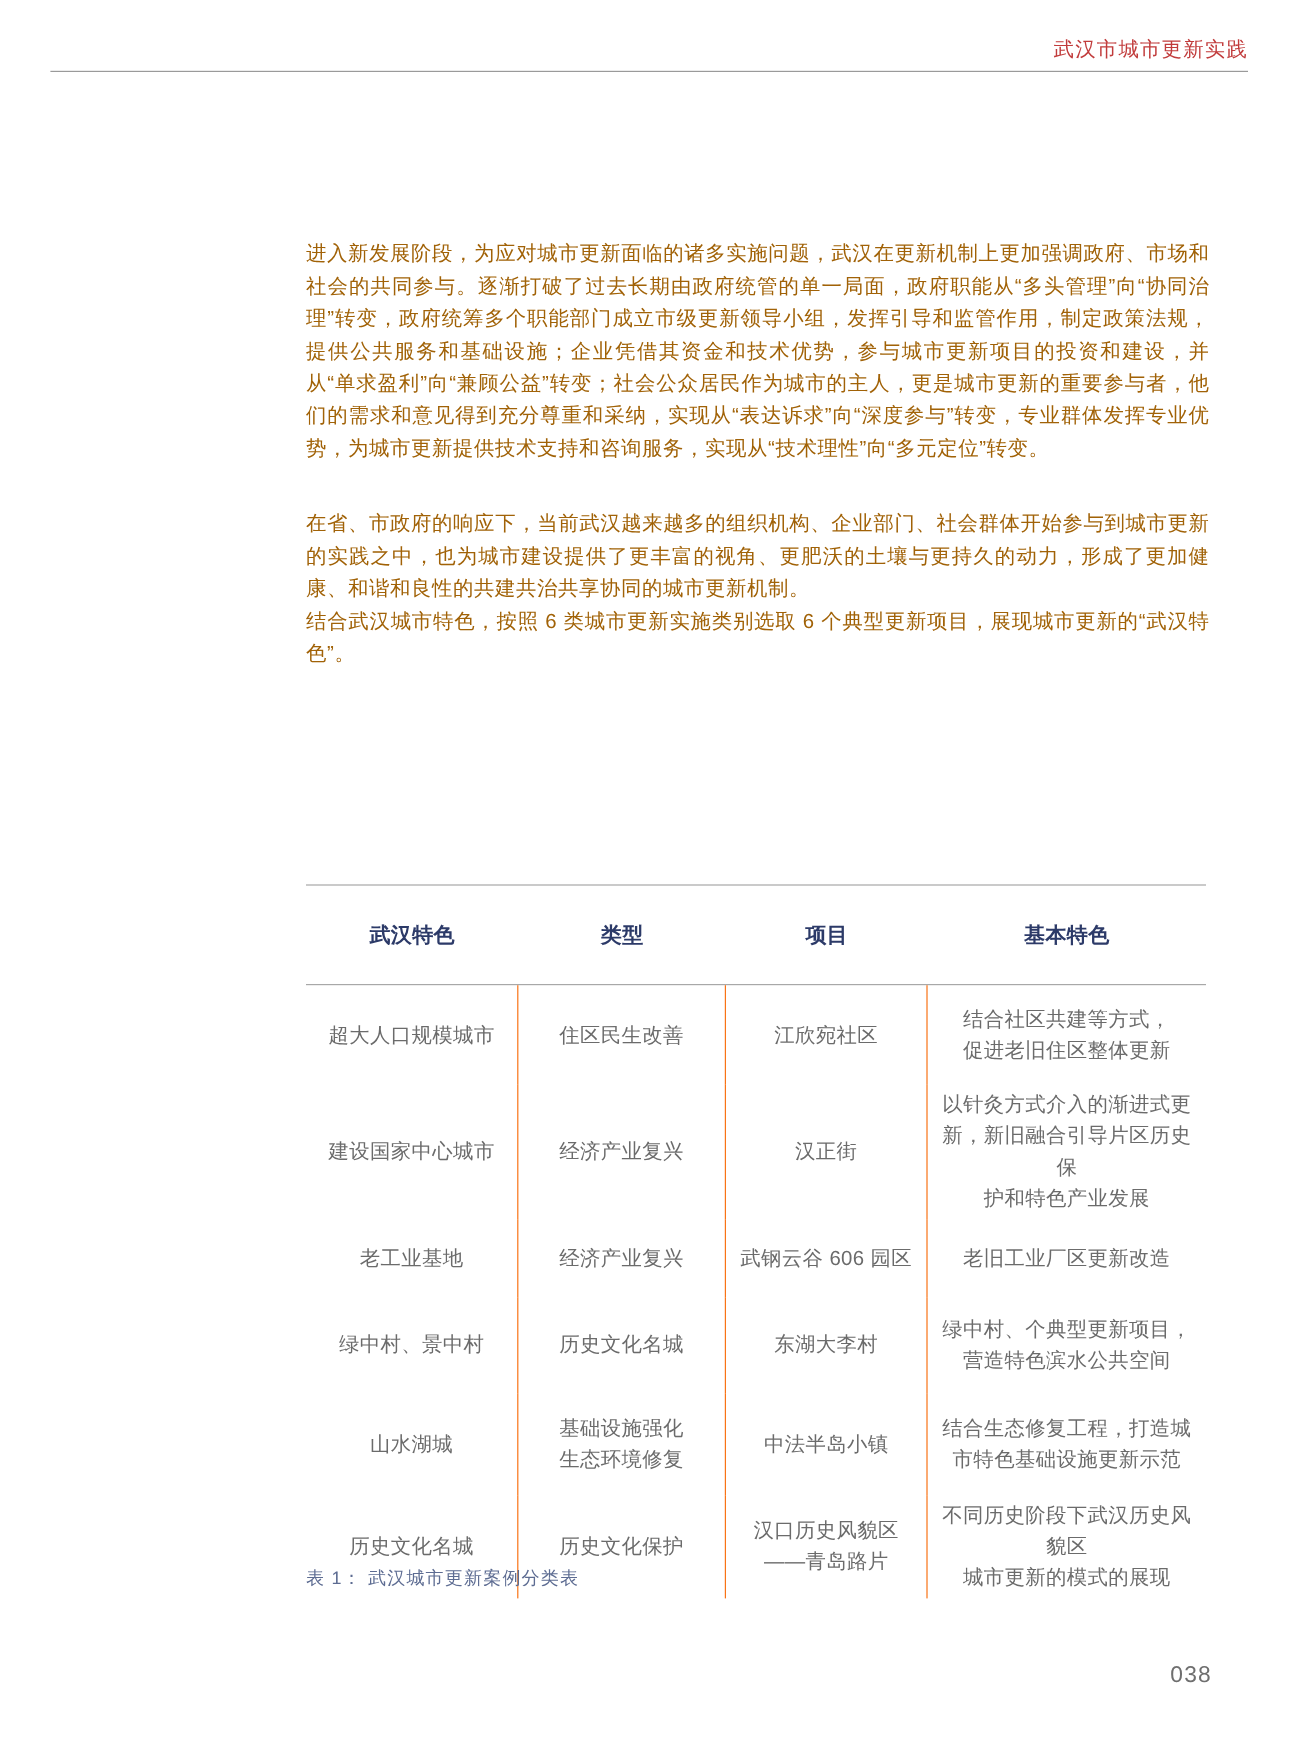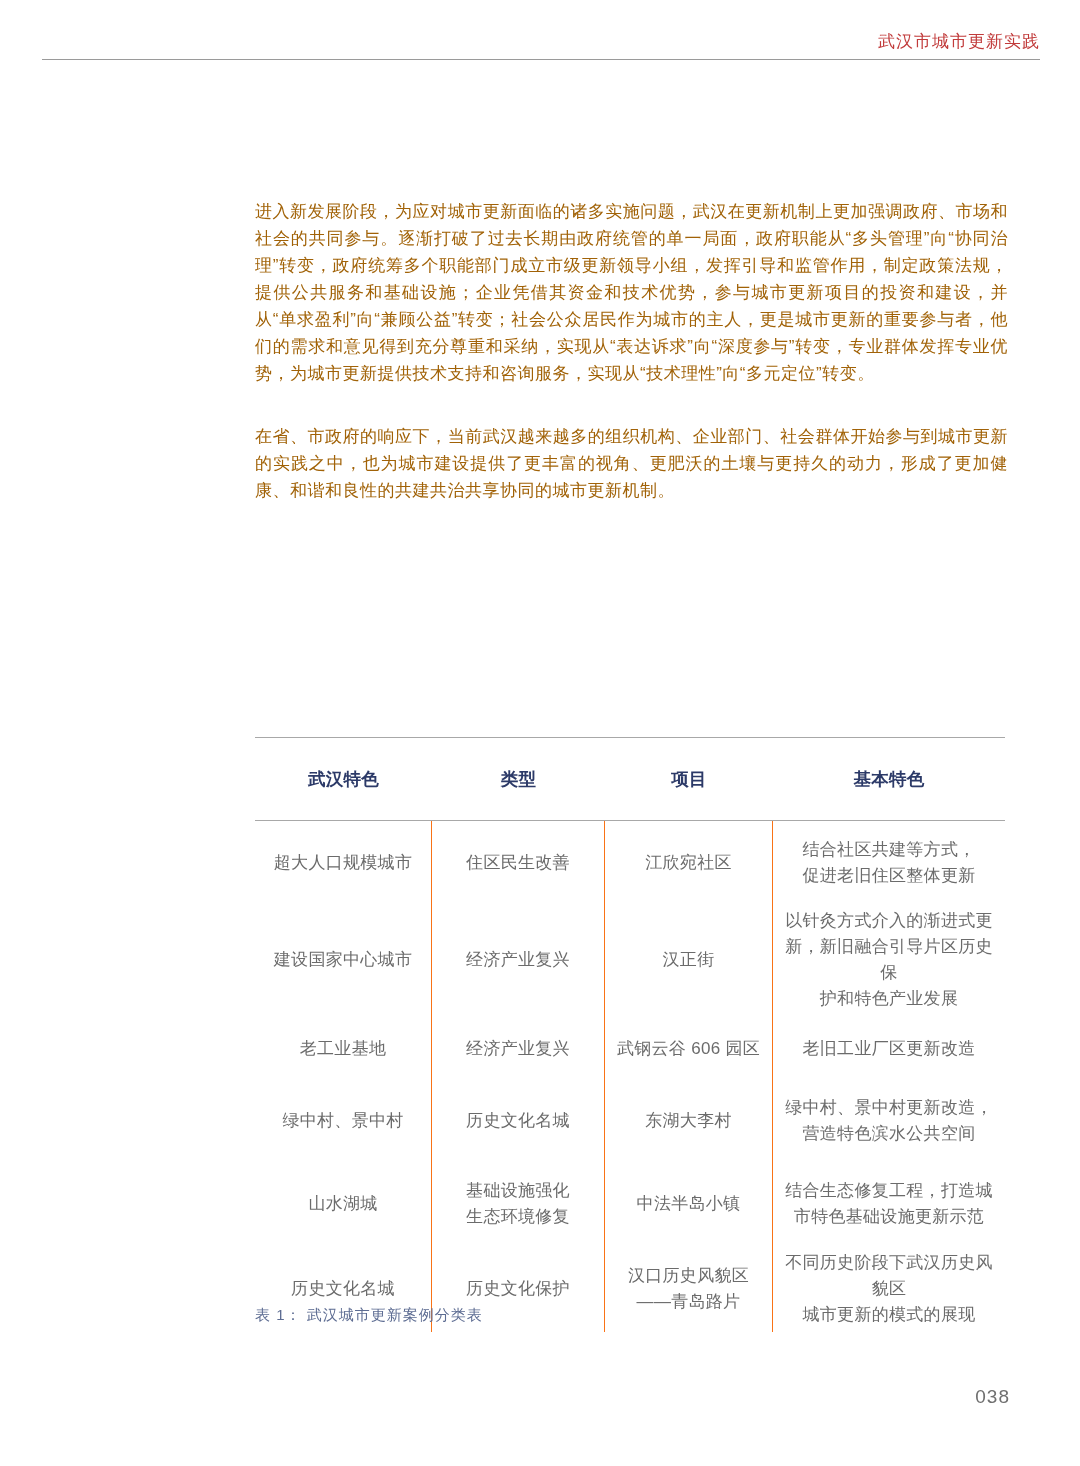--- a/index.html
+++ b/index.html
@@ -67,20 +67,21 @@
 </style>
 </head>
 <body>
 
 <div class="page-header-title">武汉市城市更新实践</div>
 <div class="page-header-rule"></div>
 
 <div class="content">
   <p class="p1">进入新发展阶段，为应对城市更新面临的诸多实施问题，武汉在更新机制上更加强调政府、市场和社会的共同参与。逐渐打破了过去长期由政府统管的单一局面，政府职能从“多头管理”向“协同治理”转变，政府统筹多个职能部门成立市级更新领导小组，发挥引导和监管作用，制定政策法规，提供公共服务和基础设施；企业凭借其资金和技术优势，参与城市更新项目的投资和建设，并从“单求盈利”向“兼顾公益”转变；社会公众居民作为城市的主人，更是城市更新的重要参与者，他们的需求和意见得到充分尊重和采纳，实现从“表达诉求”向“深度参与”转变，专业群体发挥专业优势，为城市更新提供技术支持和咨询服务，实现从“技术理性”向“多元定位”转变。</p>
   <p class="p2">在省、市政府的响应下，当前武汉越来越多的组织机构、企业部门、社会群体开始参与到城市更新的实践之中，也为城市建设提供了更丰富的视角、更肥沃的土壤与更持久的动力，形成了更加健康、和谐和良性的共建共治共享协同的城市更新机制。</p>
+  <p class="p3">结合武汉城市特色，按照 6 类城市更新实施类别选取 6 个典型更新项目，展现城市更新的“武汉特色”。</p>
 </div>
 
 <div class="case-table">
   <div class="t-rule"></div>
   <div class="t-head">
     <div class="t-cell c0">武汉特色</div>
     <div class="t-cell c1">类型</div>
     <div class="t-cell c2">项目</div>
     <div class="t-cell c3">基本特色</div>
   </div>
@@ -104,21 +105,21 @@
     <div class="t-row r2">
       <div class="t-cell c0">老工业基地</div>
       <div class="t-cell c1">经济产业复兴</div>
       <div class="t-cell c2">武钢云谷 606 园区</div>
       <div class="t-cell c3">老旧工业厂区更新改造</div>
     </div>
     <div class="t-row r3">
       <div class="t-cell c0">绿中村、景中村</div>
       <div class="t-cell c1">历史文化名城</div>
       <div class="t-cell c2">东湖大李村</div>
-      <div class="t-cell c3">绿中村、景中村更新改造，
+      <div class="t-cell c3">绿中村、个典型更新项目，
 营造特色滨水公共空间</div>
     </div>
     <div class="t-row r4">
       <div class="t-cell c0">山水湖城</div>
       <div class="t-cell c1">基础设施强化
 生态环境修复</div>
       <div class="t-cell c2">中法半岛小镇</div>
       <div class="t-cell c3">结合生态修复工程，打造城
 市特色基础设施更新示范</div>
     </div>

